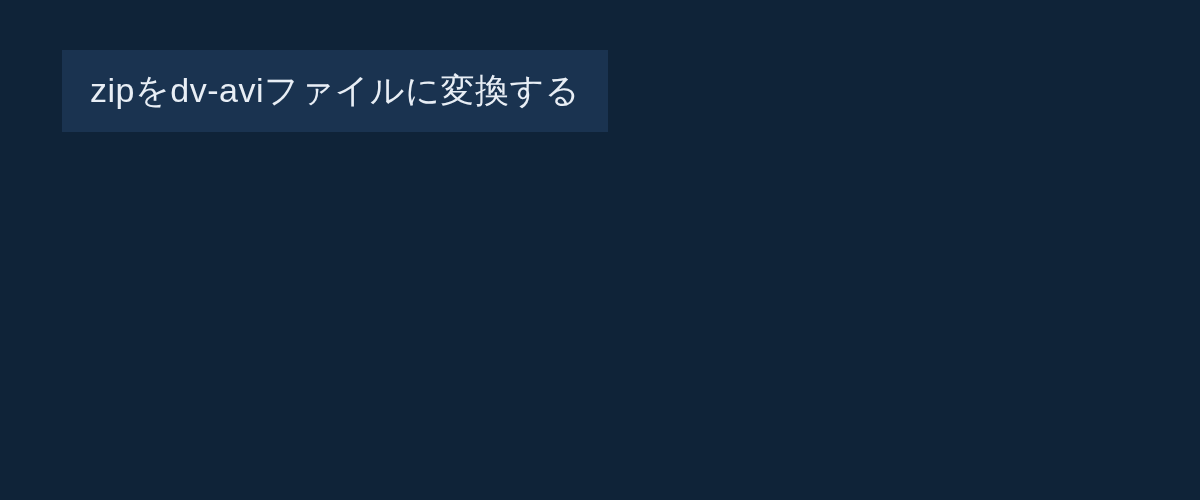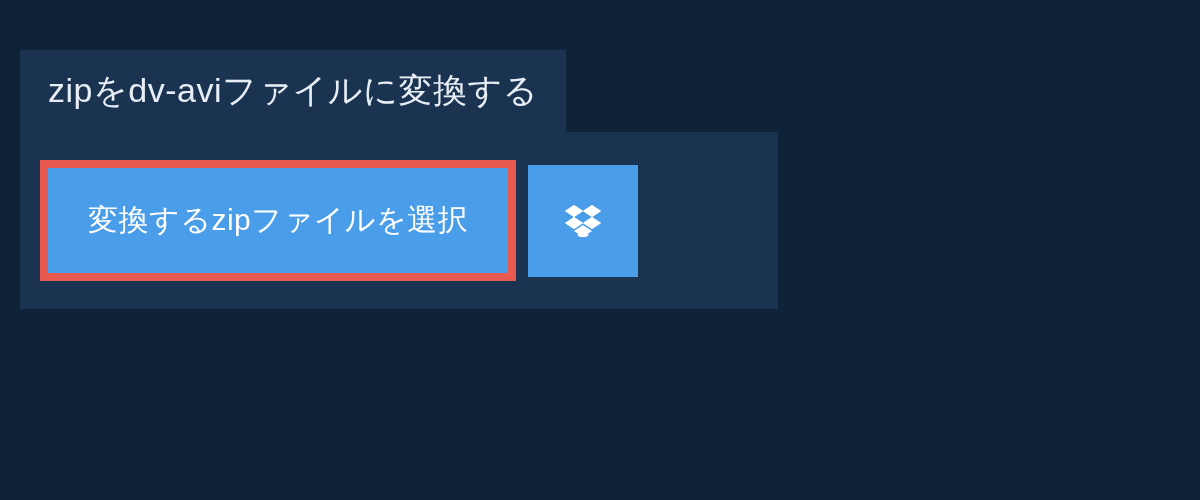--- a/index.html
+++ b/index.html
@@ -12,20 +12,21 @@
       background-color: #0f2338;
       font-family: -apple-system, BlinkMacSystemFont, "Segoe UI", "Hiragino Sans", "Hiragino Kaku Gothic ProN", "Meiryo", sans-serif;
       width: 1200px;
       height: 500px;
       overflow: hidden;
     }
     
     .container {
       padding-top: 50px;
       padding-left: 20px;
+      margin-left: 42px;
     }
     
     .title-box {
       background-color: #1a3350;
       display: inline-block;
       padding: 18px 28px;
     }
     
     .title-text {
       color: #e8eef5;
@@ -83,24 +84,13 @@
 </head>
 <body>
 
 <div class="container">
   <div class="title-box">
     <h1 class="title-text">
       <span>zip</span><span>を</span><span class="format-name">dv-avi</span><span>ファイルに変換する</span>
     </h1>
   </div>
   
-  <div class="upload-section">
-    <button class="select-button">変換するzipファイルを選択</button>
-    <div class="dropbox-button">
-      <span class="dropbox-icon">
-        <svg viewBox="0 0 36 32" xmlns="http://www.w3.org/2000/svg">
-          <path d="M9 0L0 6l9 6-9 6 9 6 9-6 9 6 9-6-9-6 9-6-9-6-9 6-9-6zm0 12l9-6 9 6-9 6-9-6zm9 14l-6 4 6 4 6-4-6-4z" fill="#ffffff"></path>
-          <path d="M9 0L18 6 9 12 0 6 9 0zM27 0L36 6 27 12 18 6 27 0zM0 18L9 12 18 18 9 24 0 18zM18 18L27 12 36 18 27 24 18 18zM9 26L18 20 27 26 18 32 9 26z" fill="#ffffff"></path>
-        </svg>
-      </span>
-    </div>
-  </div>
 </div>
 
 </body></html>

